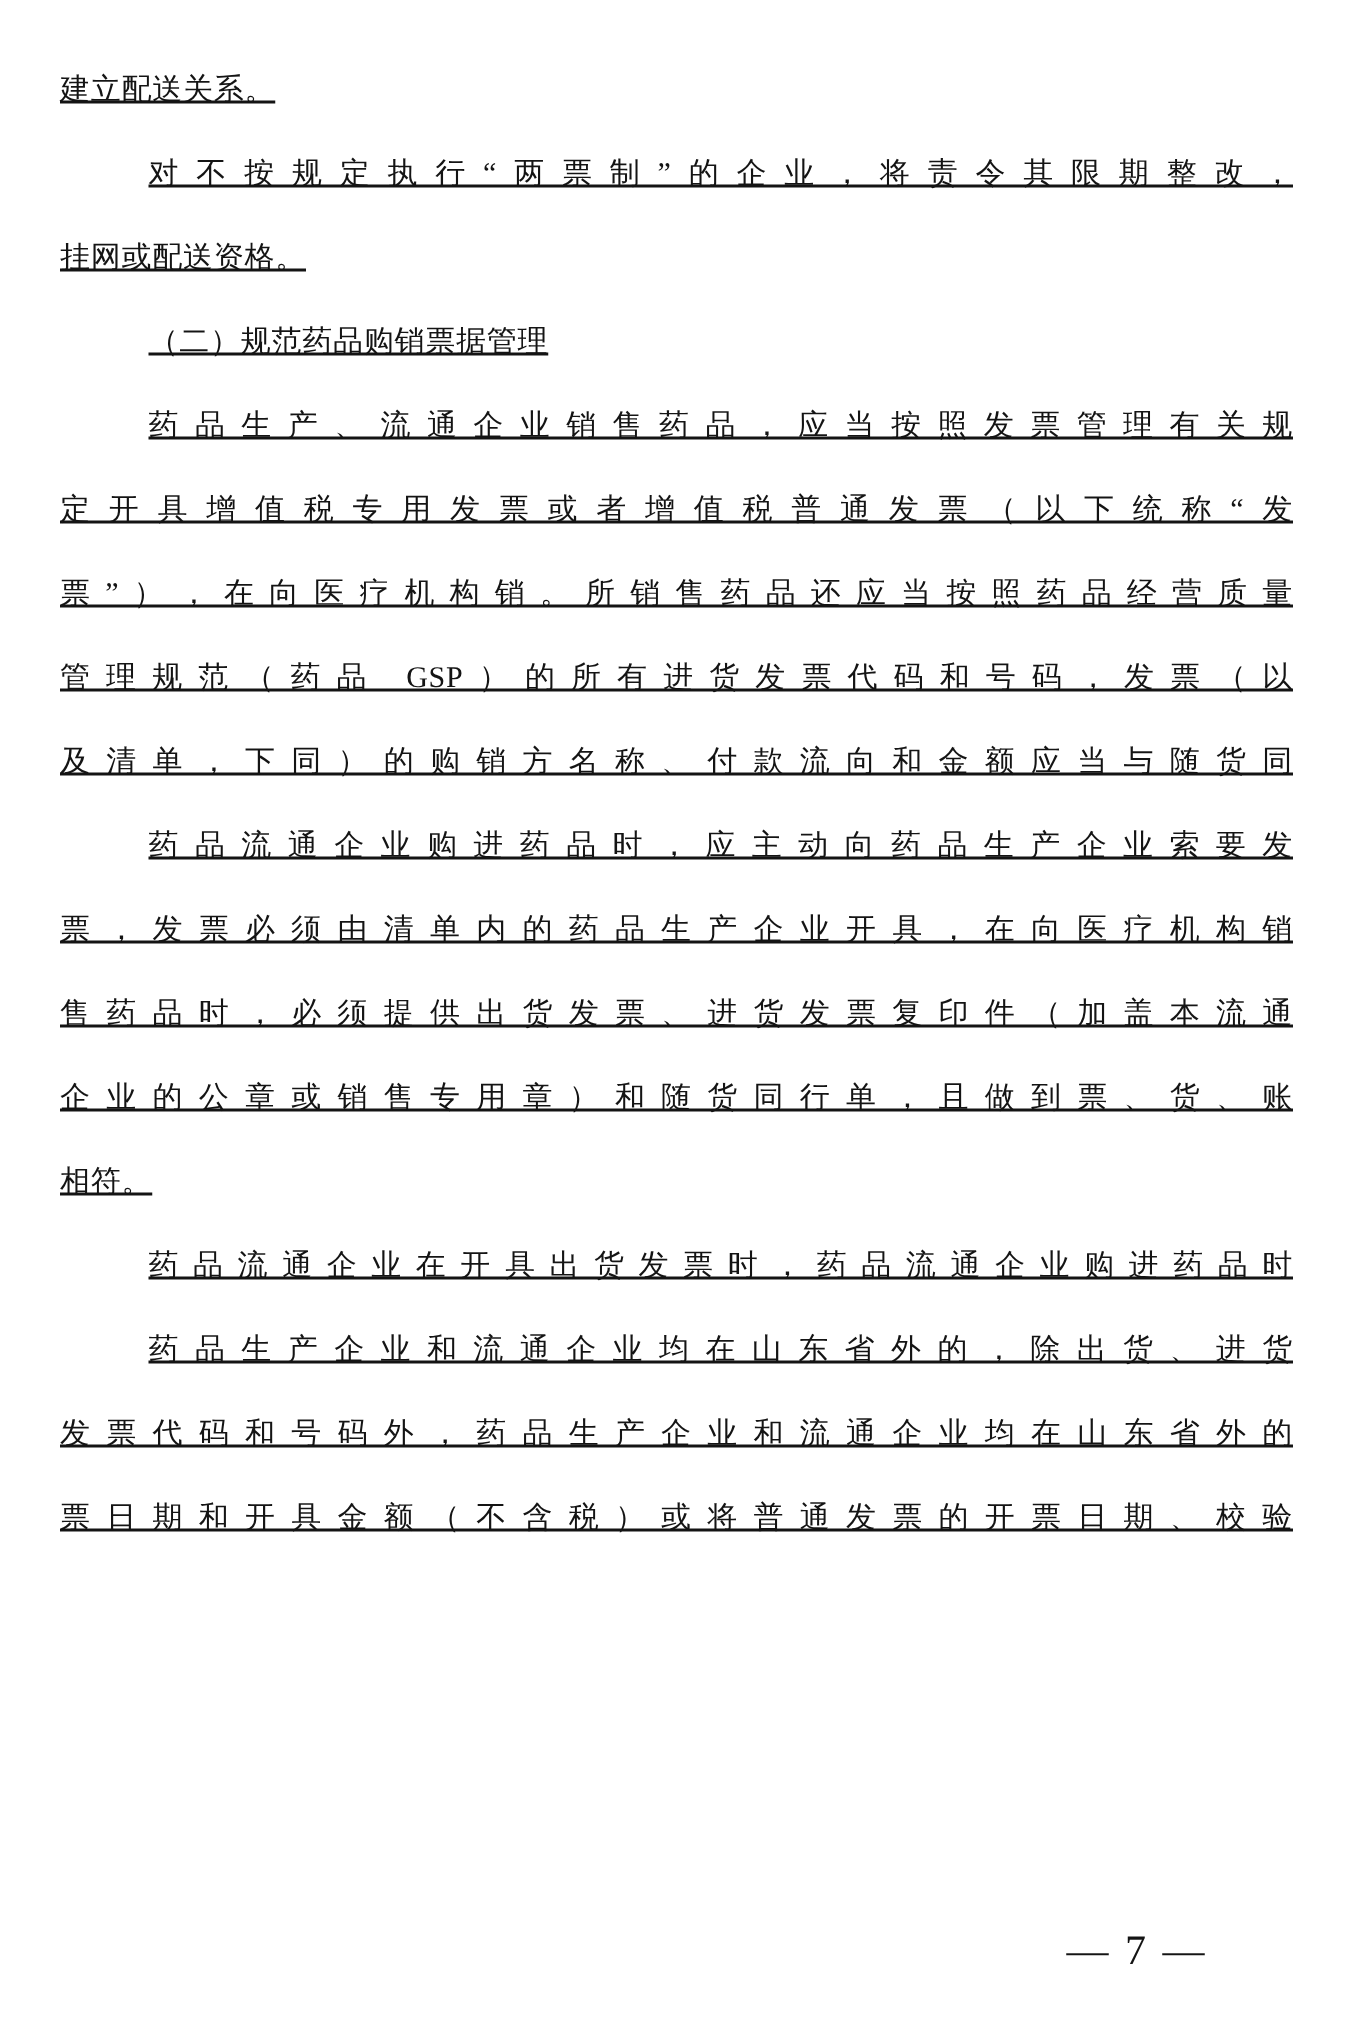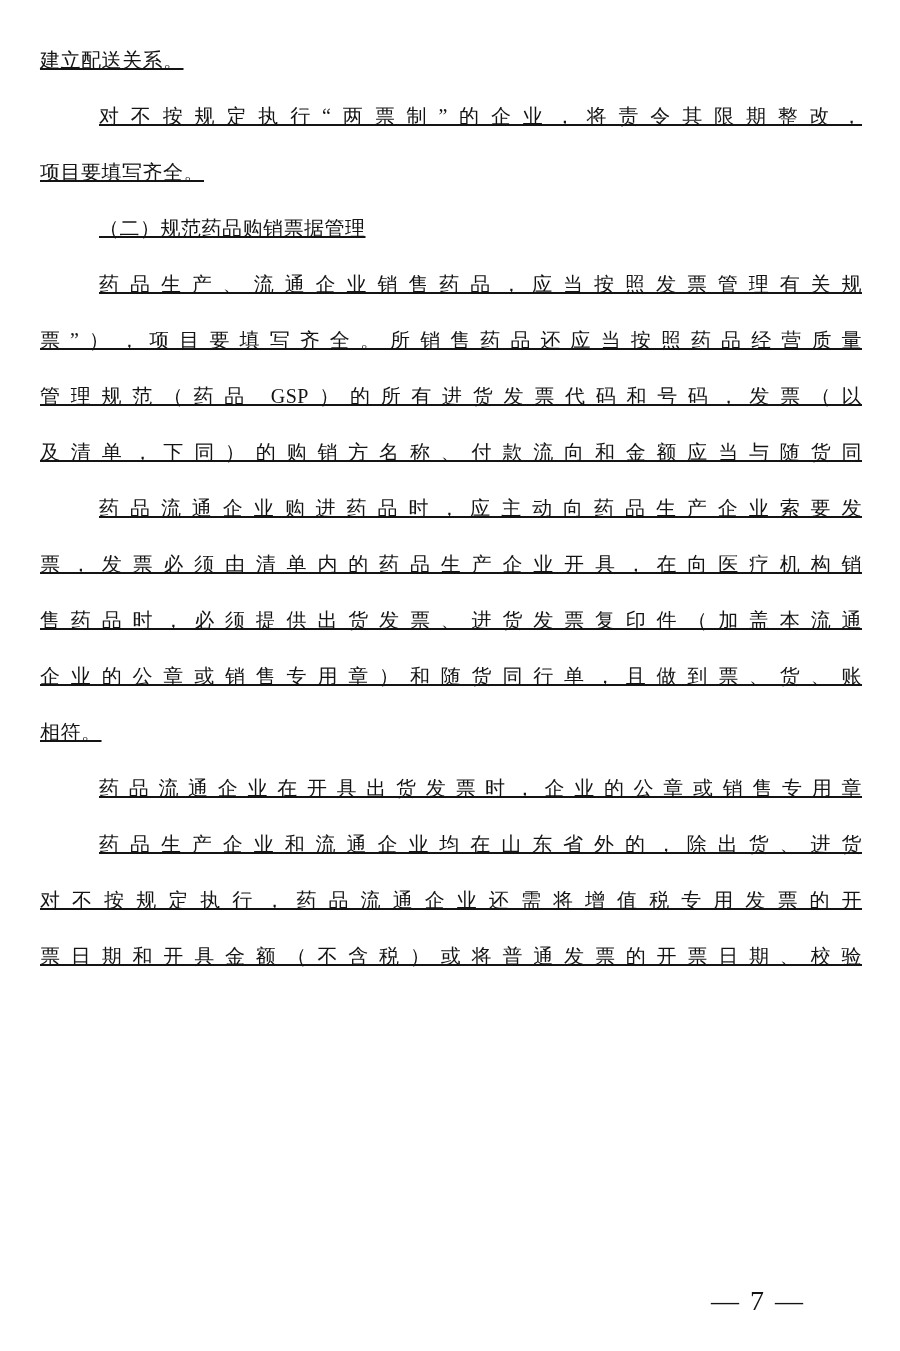--- a/index.html
+++ b/index.html
@@ -41,30 +41,31 @@
     line-height: 34px;
     letter-spacing: 2px;
   }
 </style>
 </head>
 <body>
 
 <div class="doc">
   <div class="line">建立配送关系。</div>
   <div class="line fill indent">对不按规定执行“两票制”的企业，将责令其限期整改，</div>
-  <div class="line">项目要填写齐全。</div>
+  <div class="line">挂网或配送资格。</div>
   <div class="line indent">（二）规范药品购销票据管理</div>
   <div class="line fill indent">药品生产、流通企业销售药品，应当按照发票管理有关规</div>
-  <div class="line fill">票”），项目要填写齐全。所销售药品还应当按照药品经营质量</div>
+  <div class="line fill">定开具增值税专用发票或者增值税普通发票（以下统称“发</div>
+  <div class="line fill">票”），在向医疗机构销。所销售药品还应当按照药品经营质量</div>
   <div class="line fill">管理规范（药品 GSP）的所有进货发票代码和号码，发票（以</div>
   <div class="line fill">及清单，下同）的购销方名称、付款流向和金额应当与随货同</div>
   <div class="line fill indent">药品流通企业购进药品时，应主动向药品生产企业索要发</div>
   <div class="line fill">票，发票必须由清单内的药品生产企业开具，在向医疗机构销</div>
   <div class="line fill">售药品时，必须提供出货发票、进货发票复印件（加盖本流通</div>
   <div class="line fill">企业的公章或销售专用章）和随货同行单，且做到票、货、账</div>
   <div class="line">相符。</div>
-  <div class="line fill indent">药品流通企业在开具出货发票时，企业的公章或销售专用章</div>
+  <div class="line fill indent">药品流通企业在开具出货发票时，药品流通企业购进药品时</div>
   <div class="line fill indent">药品生产企业和流通企业均在山东省外的，除出货、进货</div>
-  <div class="line fill">对不按规定执行，药品流通企业还需将增值税专用发票的开</div>
+  <div class="line fill">发票代码和号码外，药品生产企业和流通企业均在山东省外的</div>
   <div class="line fill">票日期和开具金额（不含税）或将普通发票的开票日期、校验</div>
 </div>
 
 <div class="footer">— 7 —</div>
 
 </body></html>

